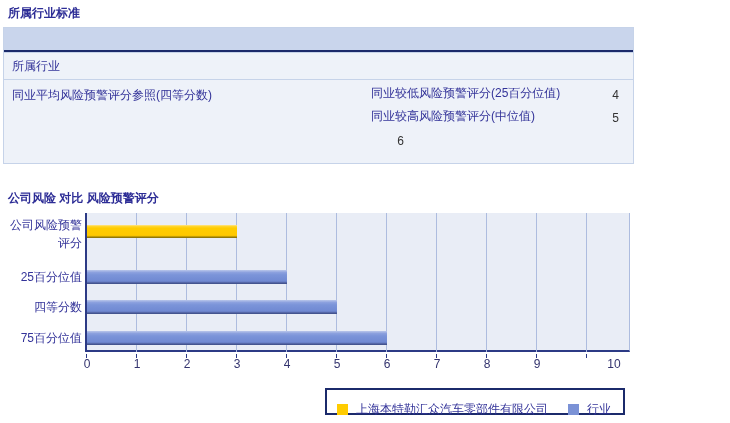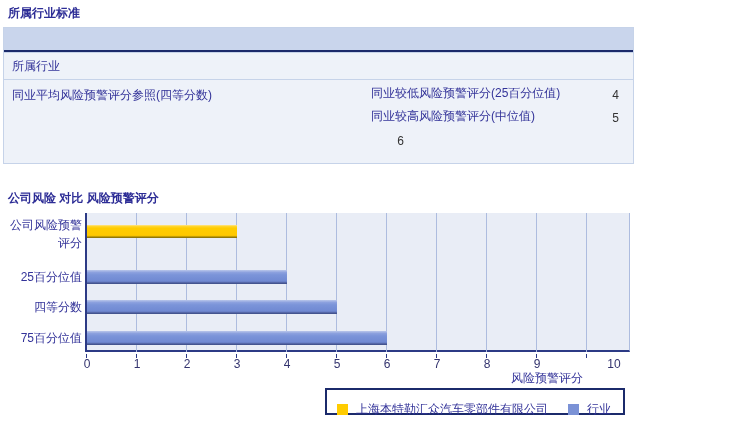--- a/index.html
+++ b/index.html
@@ -131,21 +131,20 @@
         <div class="xtick" style="left: 387px;">6</div>
         <div class="tickmark" style="left: 436px;"></div>
         <div class="xtick" style="left: 437px;">7</div>
         <div class="tickmark" style="left: 486px;"></div>
         <div class="xtick" style="left: 487px;">8</div>
         <div class="tickmark" style="left: 536px;"></div>
         <div class="xtick" style="left: 537px;">9</div>
         <div class="tickmark" style="left: 586px;"></div>
         <div class="xtick" style="left: 614px;">10</div>
       </div>
-    <div class="xaxis-title">风险预警评分</div>
 
     <div class="legend">
       <span class="lg-swatch" id="sw0" style="background: rgb(255, 204, 0);"></span>
       <span class="lg-text">上海本特勒汇众汽车零部件有限公司</span>
       <span class="lg-gap"></span>
       <span class="lg-swatch" id="sw1" style="background: rgb(123, 146, 214);"></span>
       <span class="lg-text">行业</span>
     </div>
   </div>
 

